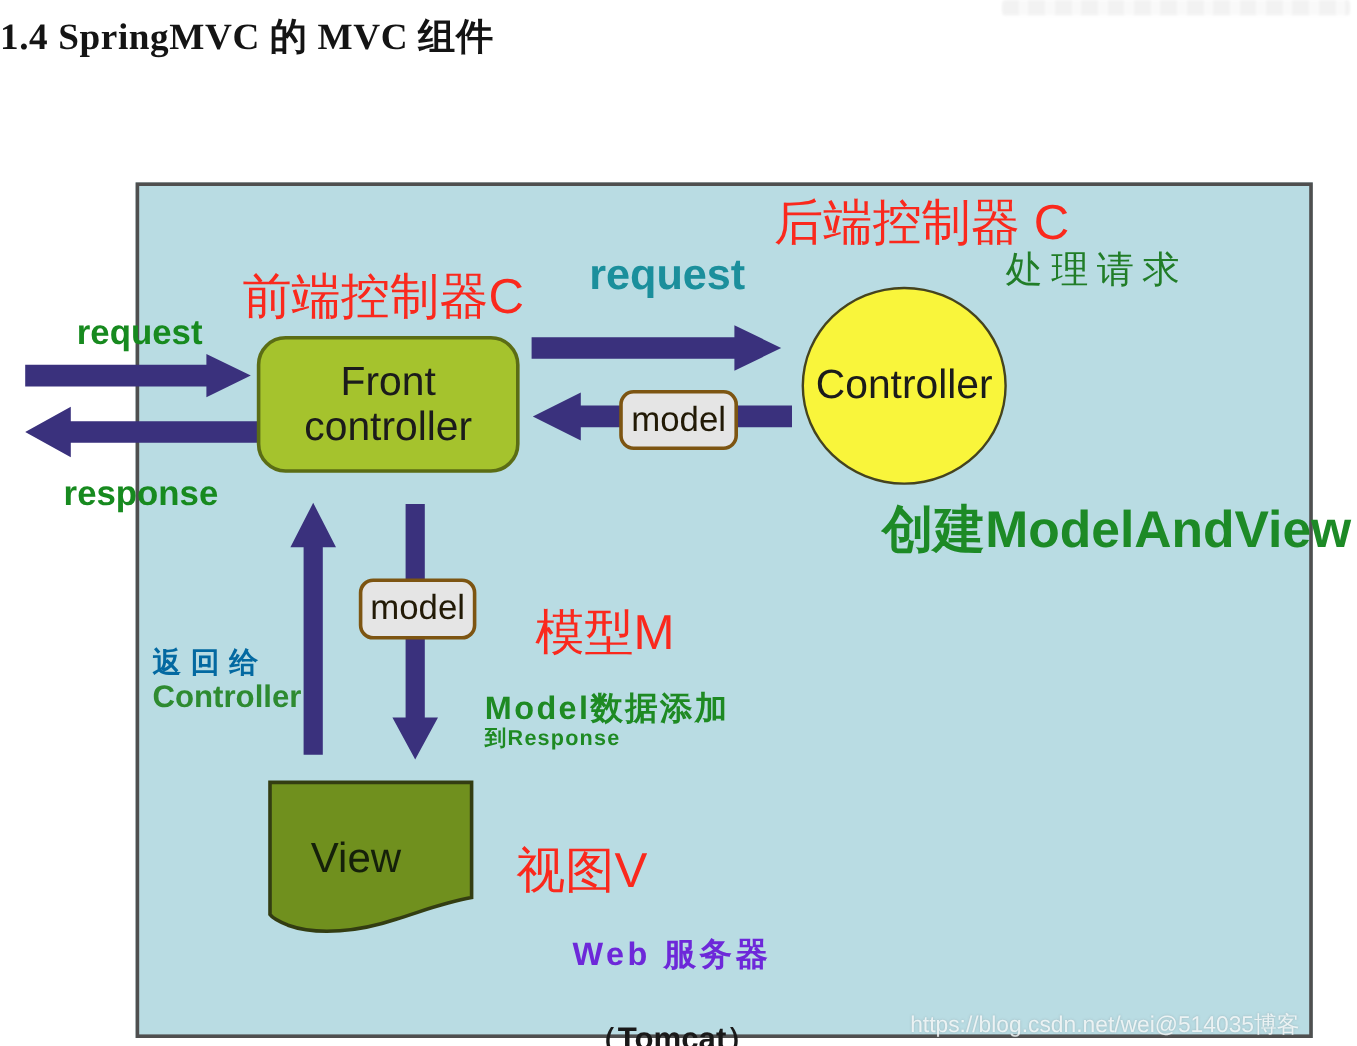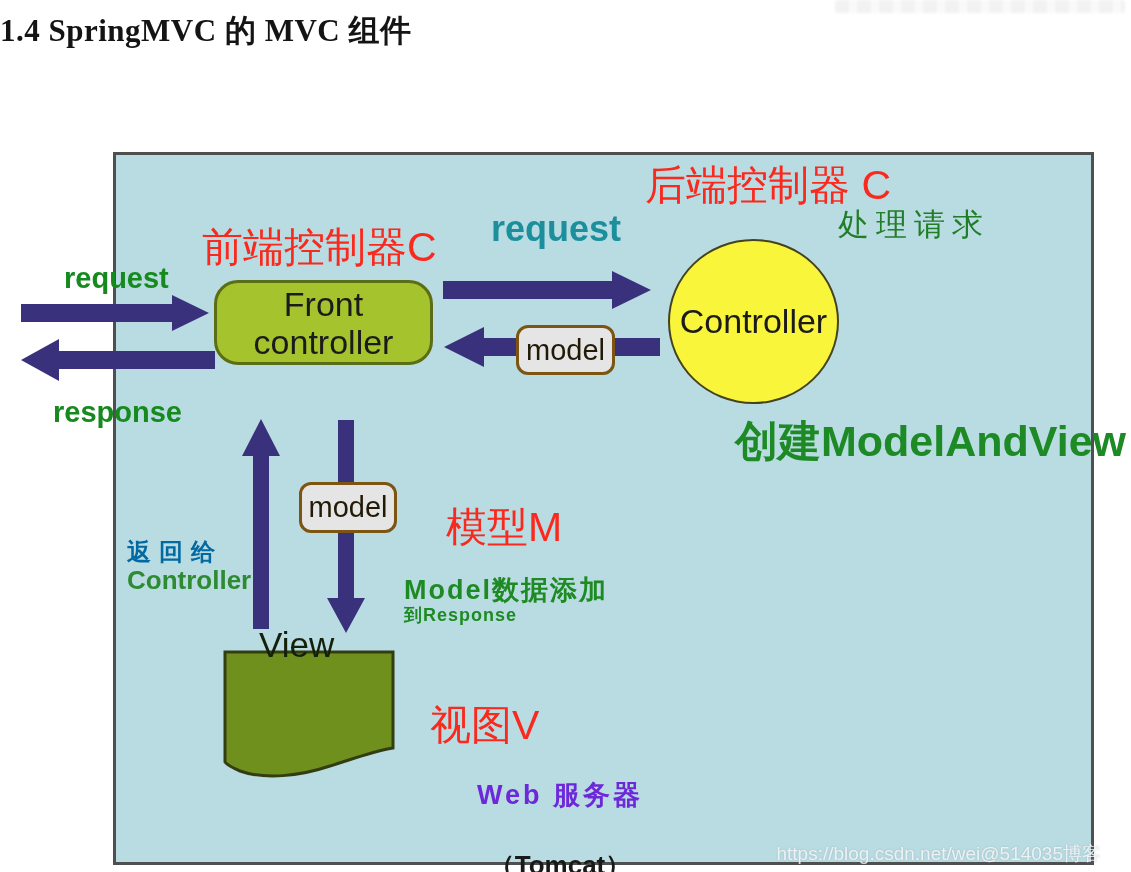--- a/index.html
+++ b/index.html
@@ -27,40 +27,40 @@
   #arrow-layer{left:0;top:0;width:1131px;height:872px;z-index:2;pointer-events:none;}
   .layer3{z-index:3;}
   
   .red-note{color:#fa291d;font-size:41px;white-space:nowrap;}
   .green-bold{color:#178a1f;font-weight:700;white-space:nowrap;}
   .teal-bold{color:#1b8f9c;font-weight:700;white-space:nowrap;}
   
   .node{box-sizing:border-box;display:flex;align-items:center;justify-content:center;
         text-align:center;color:#1b1b1b;}
   #front-controller{
-    left:214px;top:280px;width:219px;height:85px;background:#a5c32d;
+    left:214px;top:280px;width:219px;height:114px;background:#a5c32d;
     border:3px solid #5b6d15;border-radius:24px;font-size:34px;line-height:38px;
   }
   #controller-circle{
     left:668px;top:239px;width:171px;height:165px;background:#f9f53b;
     border:2px solid #45431f;border-radius:50%;font-size:34px;
   }
   .model-box{
     background:#e5e5e5;border:3px solid #7d5512;border-radius:12px;
     font-size:29px;box-sizing:border-box;display:flex;align-items:center;justify-content:center;
     color:#221a06;
   }
   #model-box-right{left:516px;top:325px;width:99px;height:50px;}
   #model-box-mid{left:299px;top:482px;width:98px;height:51px;}
-  #view-label-text{left:259px;top:625px;font-size:35px;color:#15200a;}
+  #view-label-text{left:259px;top:696px;font-size:35px;color:#15200a;}
   
   #bottom-watermark{
     left:0;top:841px;width:1097px;text-align:right;font-size:19px;
     color:rgba(250,252,252,0.82);text-shadow:0 0 2px rgba(120,130,135,0.45);
-    padding-right:14px;box-sizing:border-box;white-space:nowrap;z-index:4;margin-left:18px;
+    padding-right:14px;box-sizing:border-box;white-space:nowrap;z-index:4;
   }
 </style>
 </head>
 <body>
 
 <div id="page">
 
   <div id="doc-title" class="abs">1.4  SpringMVC 的 MVC 组件</div>
 
   <div id="top-watermark-remnant" class="abs"></div>

